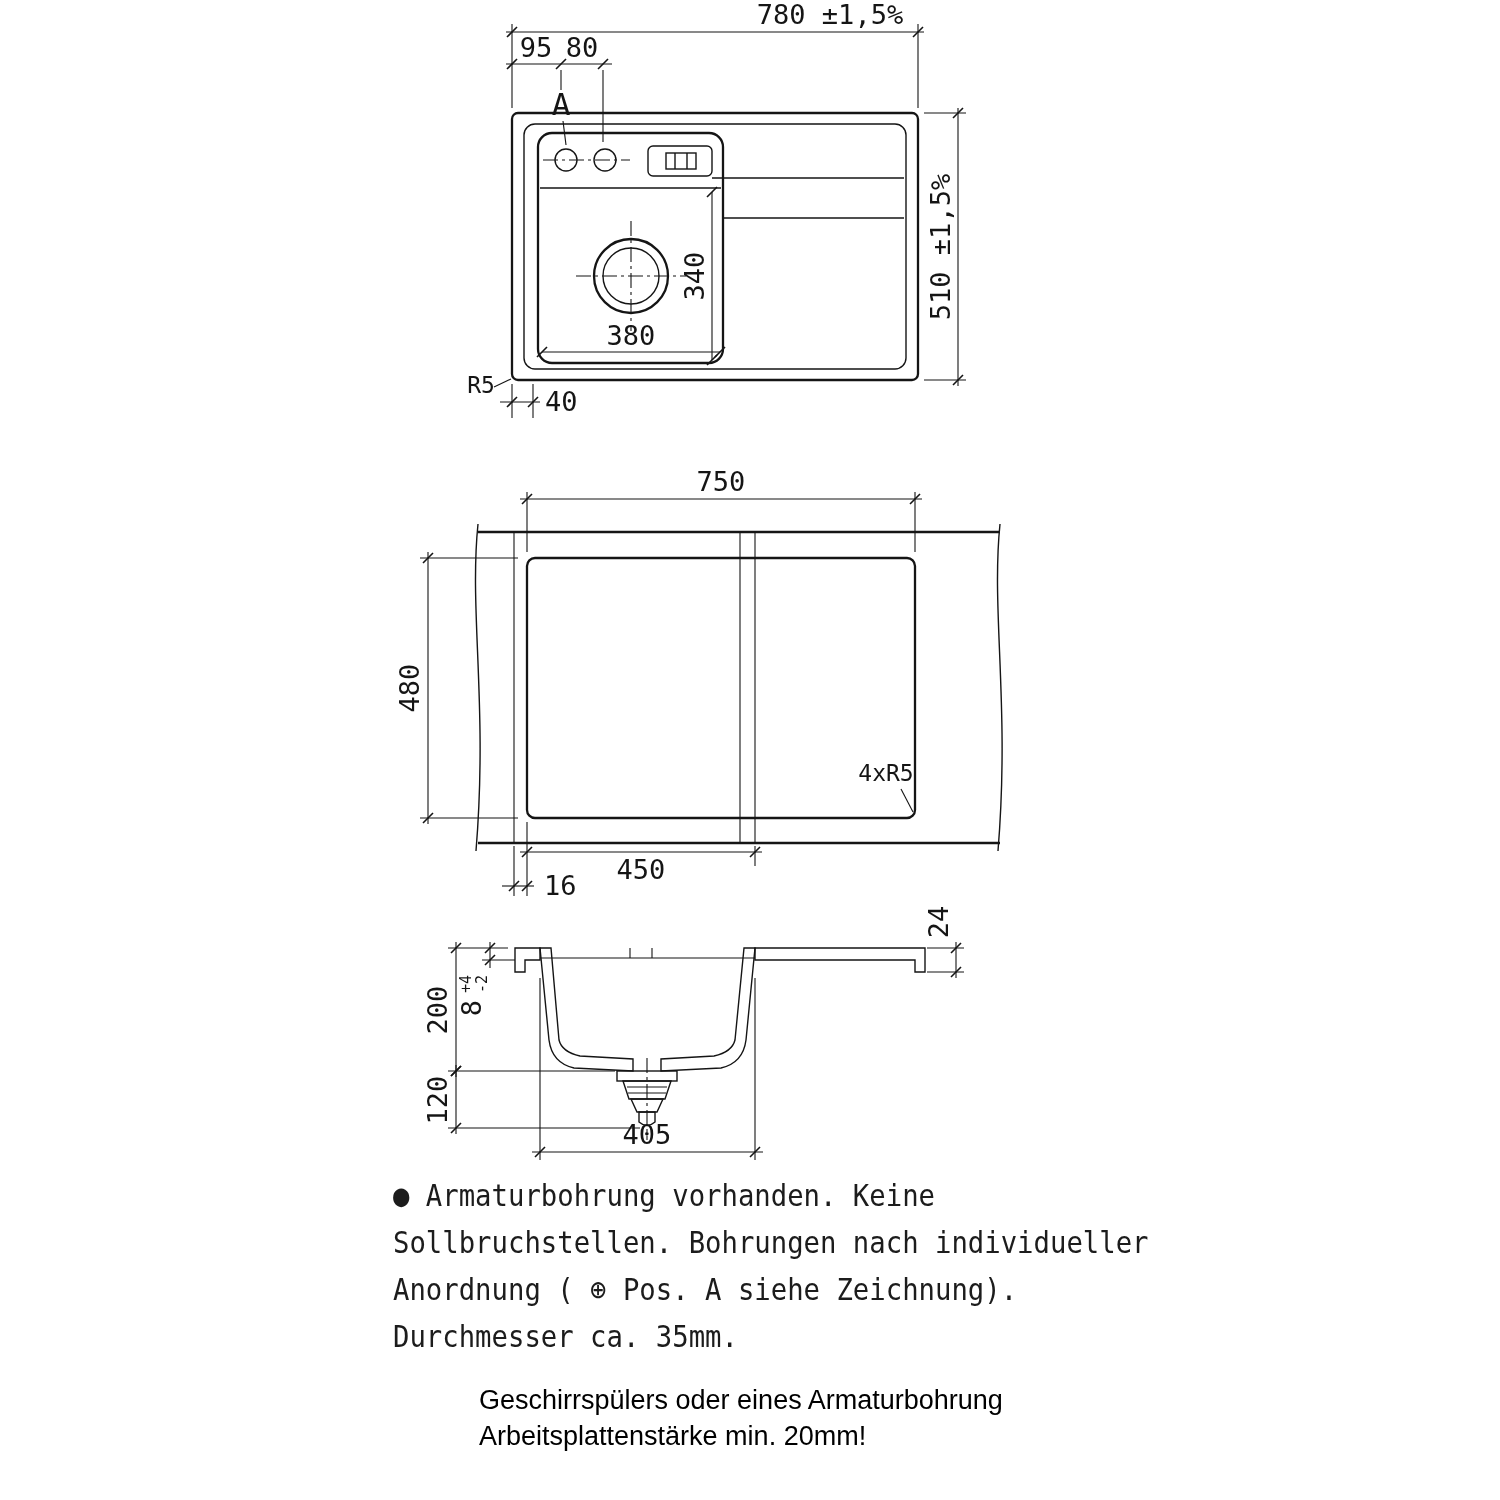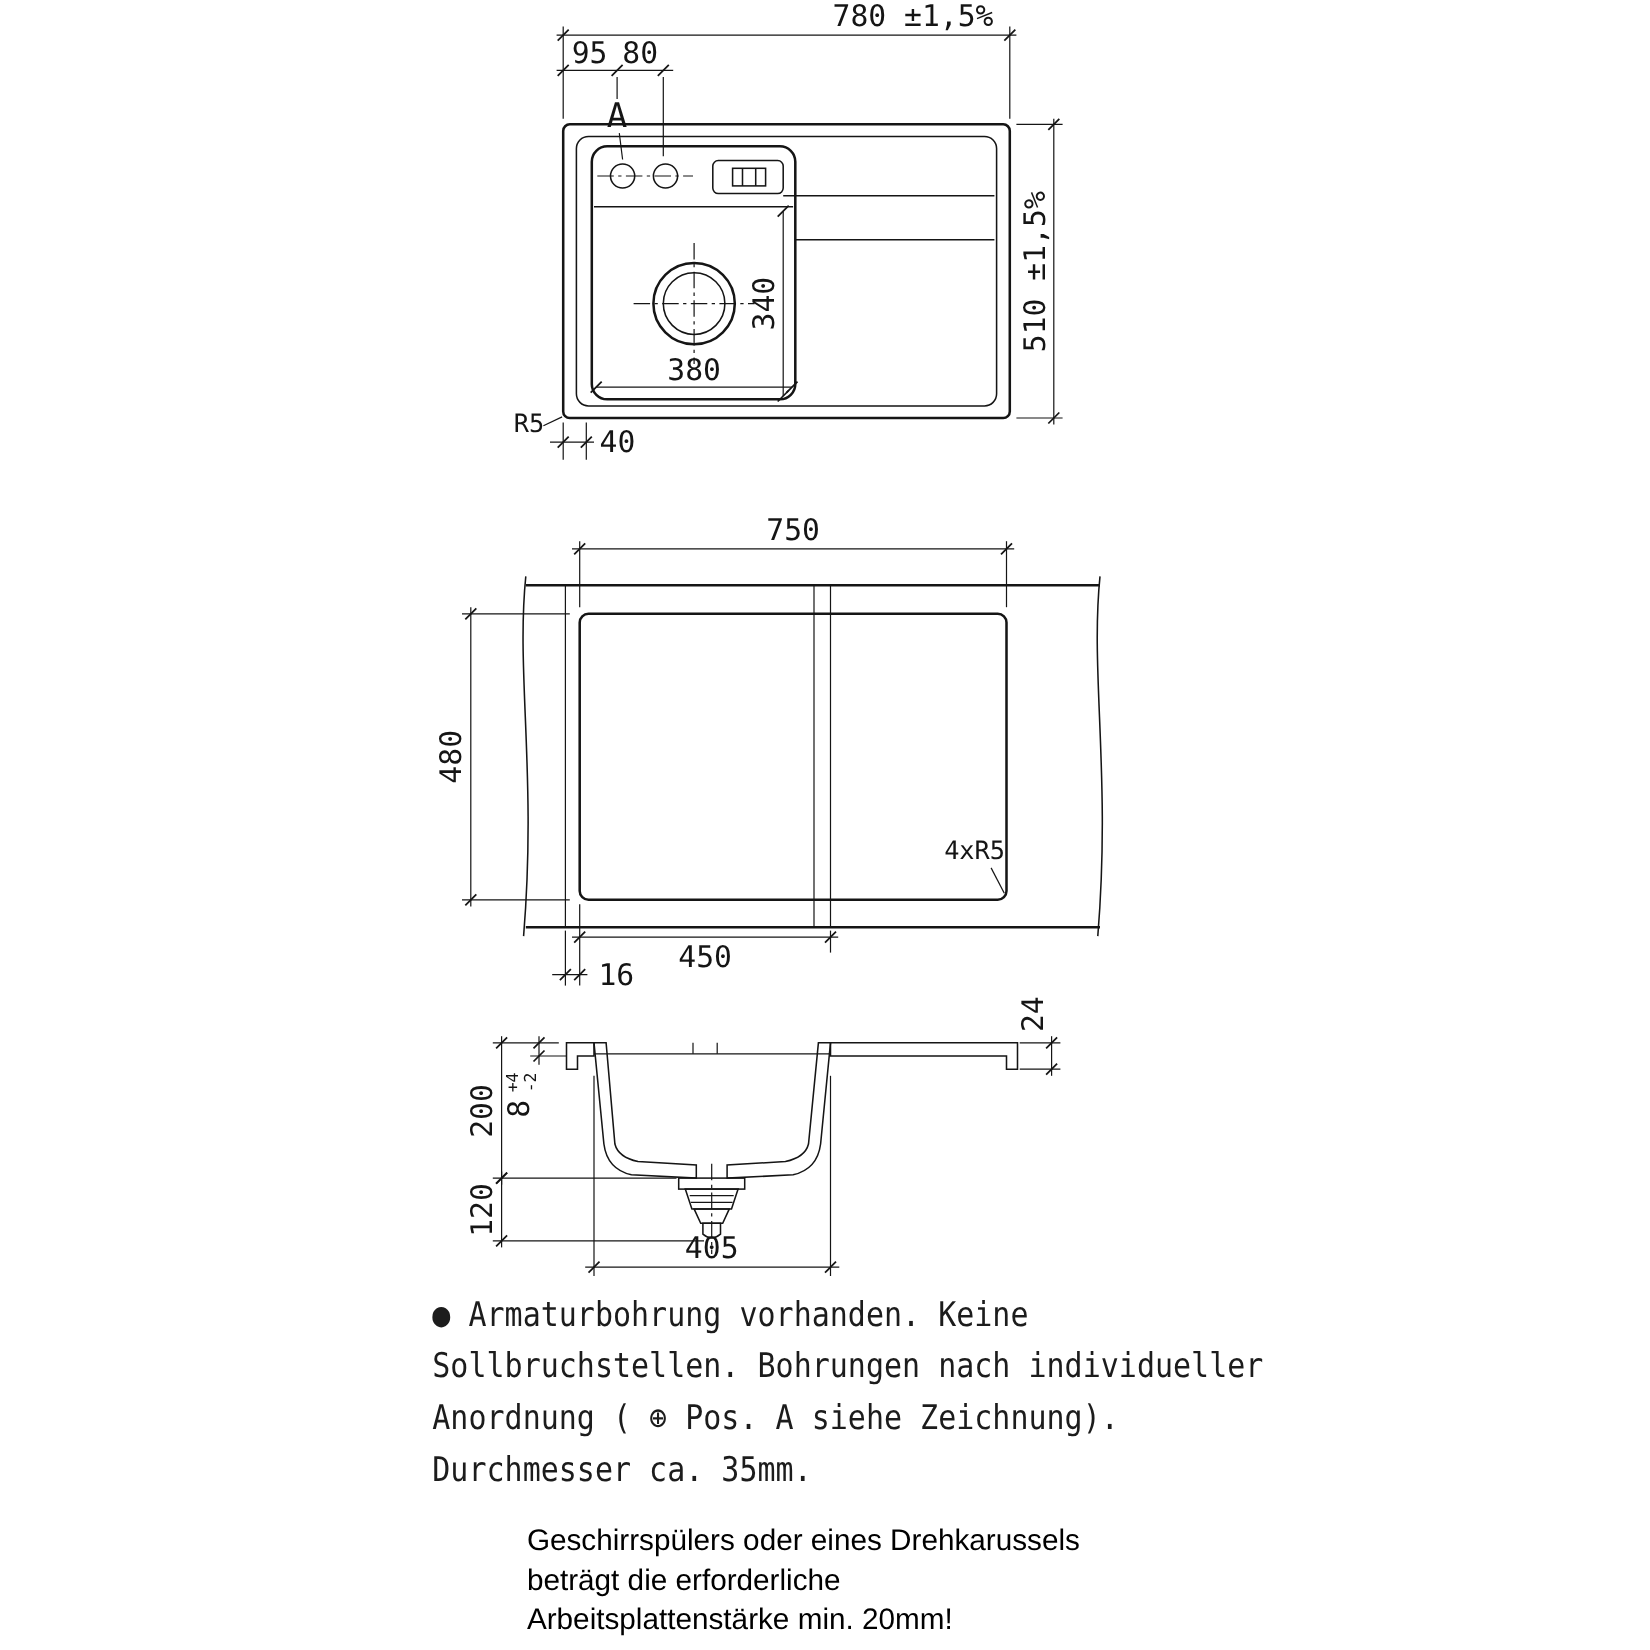--- a/index.html
+++ b/index.html
@@ -210,17 +210,16 @@
 </svg>
 
   <div class="notes">
     <div>● Armaturbohrung vorhanden. Keine</div>
     <div>Sollbruchstellen. Bohrungen nach individueller</div>
     <div>Anordnung ( ⊕ Pos. A siehe Zeichnung).</div>
     <div>Durchmesser ca. 35mm.</div>
   </div>
 
   <div class="warning">
-    <div>Geschirrspülers oder eines Drehkarussels</div>
-    <div>beträgt die erforderliche</div>
+    <div>Geschirrspülers oder eines Armaturbohrung</div>
     <div>Arbeitsplattenstärke min. 20mm!</div>
   </div>
 </div>
 
 </body></html>

